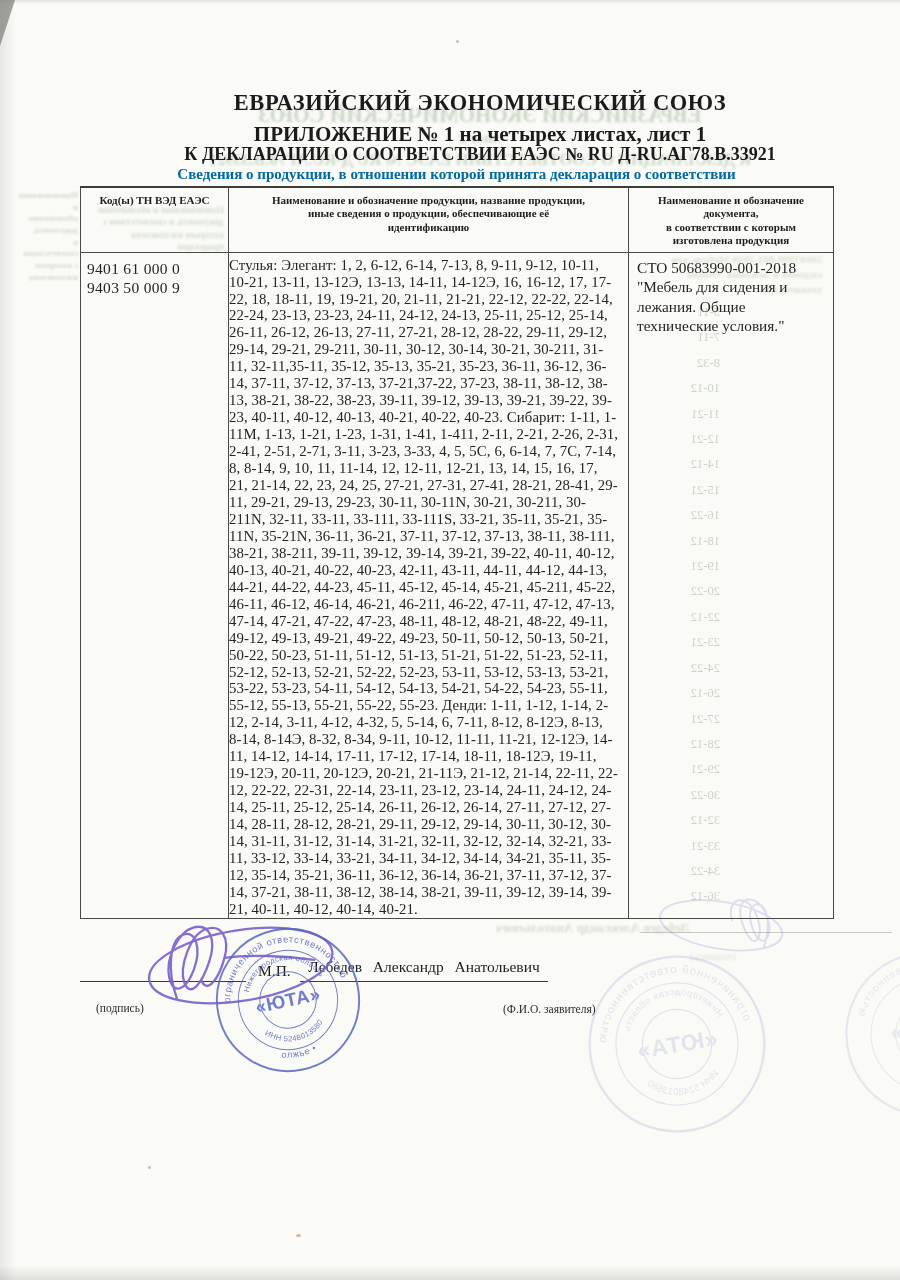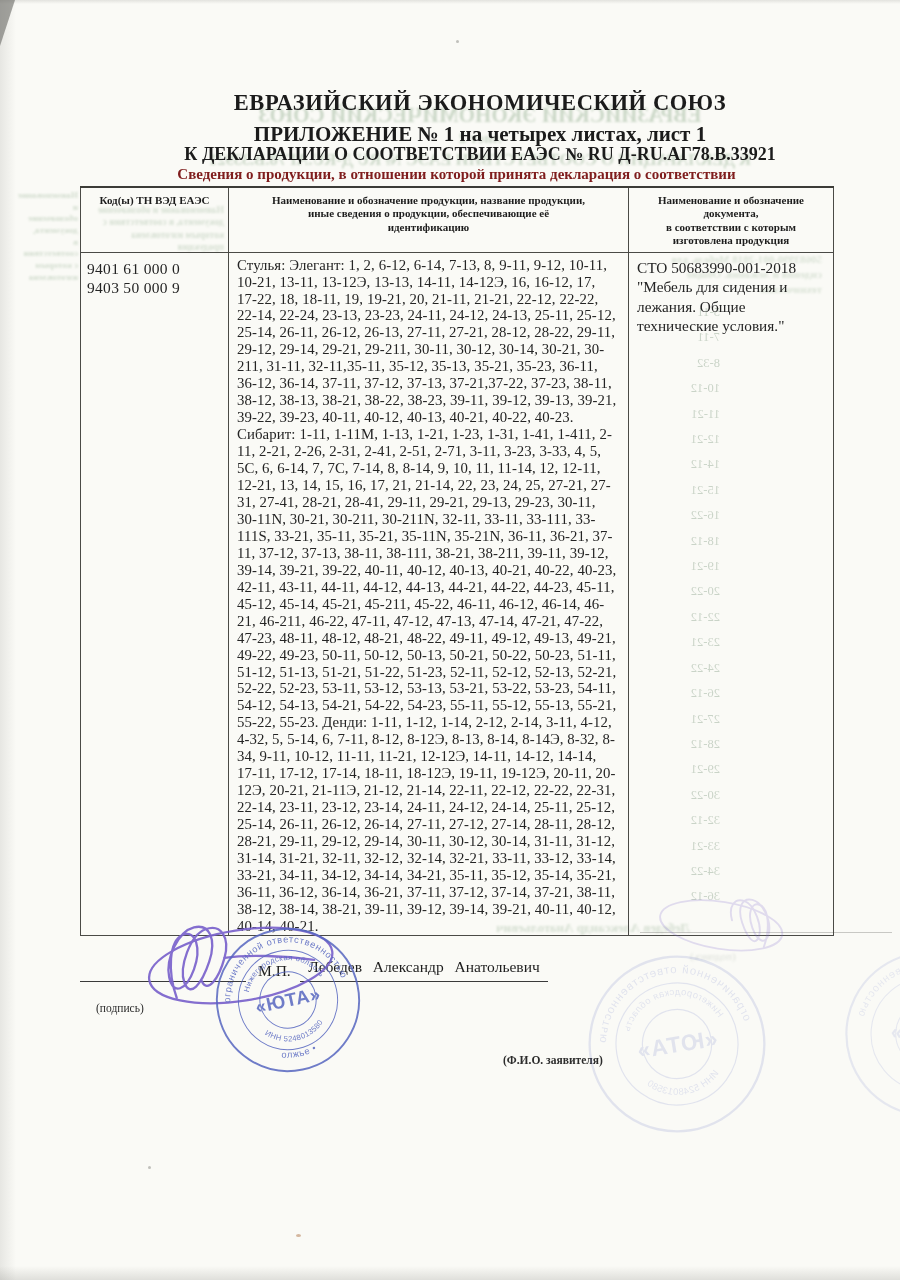--- a/index.html
+++ b/index.html
@@ -16,42 +16,42 @@
   .edge-top{left:0;top:0;width:900px;height:4px;background:linear-gradient(180deg,rgba(60,60,55,.12),rgba(60,60,55,0));}
   .corner-wedge{left:0;top:0;width:0;height:0;border-left:15px solid rgba(105,105,100,.6);border-bottom:46px solid transparent;}
   .speck{width:5px;height:3px;border-radius:50%;background:#caa68a;opacity:.8;}
   .speck2{width:3px;height:3px;border-radius:50%;background:#9a9a94;opacity:.6;}
 
   
   .hdr{left:60px;top:0;width:840px;text-align:center;}
   .t1{position:absolute;left:0;top:90px;width:100%;font-size:22.5px;font-weight:bold;letter-spacing:.6px;color:#1b1b1b;}
   .t2{position:absolute;left:0;top:122px;width:100%;font-size:21px;font-weight:bold;color:#1b1b1b;}
   .t3{position:absolute;left:0;top:144px;width:100%;font-size:18px;font-weight:bold;color:#1b1b1b;}
-  .caption{left:80px;top:166px;width:753px;text-align:center;font-size:15px;font-weight:bold;color:#7f1d1d;}
+  .caption{left:80px;top:166px;width:753px;text-align:center;font-size:15px;font-weight:bold;color:#0369a1;}
 
   
   table.tbl{left:80px;top:186px;width:753px;border-collapse:collapse;table-layout:fixed;position:absolute;}
   .tbl th,.tbl td{border:1.4px solid #4a4a46;vertical-align:top;}
   .tbl thead th{border-top:2.2px solid #3c3c38;font-family:Liberation Serif, serif;font-weight:bold;font-size:11px;line-height:1.22;text-align:center;padding:6px 4px 4px 4px;white-space:pre-line;color:#1d1d1d;height:46px;}
   .tbl tbody td{height:652px;margin-top:20px;}
   .col-c1{width:148px;}
   .col-c2{width:400px;}
   .col-c3{width:205px;}
   .cell-codes{padding:6px 6px;font-size:15.5px;line-height:1.28;letter-spacing:.3px;white-space:pre-line;}
-  .cell-products{padding:4px 9px 0 8px;font-size:14.8px;line-height:16.95px;letter-spacing:.1px;text-align:left;}
+  .cell-products{padding:4px 9px 0 0;font-size:14.8px;line-height:16.95px;letter-spacing:.1px;text-align:left;}
   .cell-doc{padding:5px 8px;font-size:15.3px;line-height:1.28;}
 
   
   .sig-line1{left:80px;top:981px;width:166px;border-bottom:1.4px solid #3a3a3a;height:0;}
   .sig-line2{left:300px;top:981px;width:248px;border-bottom:1.4px solid #3a3a3a;height:0;}
   .mp{left:258px;top:962px;font-size:15.5px;color:#1d1d1d;}
   .fio{left:300px;top:958px;width:248px;text-align:center;font-size:15.5px;word-spacing:7px;color:#1d1d1d;}
   .cap-small{font-size:11.5px;color:#2c2c2c;}
   .cap-podpis{left:96px;top:1002px;}
-  .cap-fio{left:503px;top:1054px;font-weight:bold;}
+  .cap-fio{left:503px;top:1003px;}
 
   
   .stamp{position:absolute;pointer-events:none;}
   .stamp-main{left:214px;top:916px;opacity:.85;transform:rotate(-12deg);}
   .stamp-ghost1{left:586px;top:946px;opacity:.15;transform:scaleX(-1) rotate(9deg);}
   .stamp-ghost2{left:843px;top:942px;opacity:.12;transform:scaleX(-1) rotate(-5deg);}
   .sigart{position:absolute;left:138px;top:914px;}
   .sigart-ghost{position:absolute;left:648px;top:890px;transform:scaleX(-1);opacity:.20;}
   .ghost-line{left:640px;top:932px;width:252px;height:1px;background:rgba(140,140,135,.45);}
 

